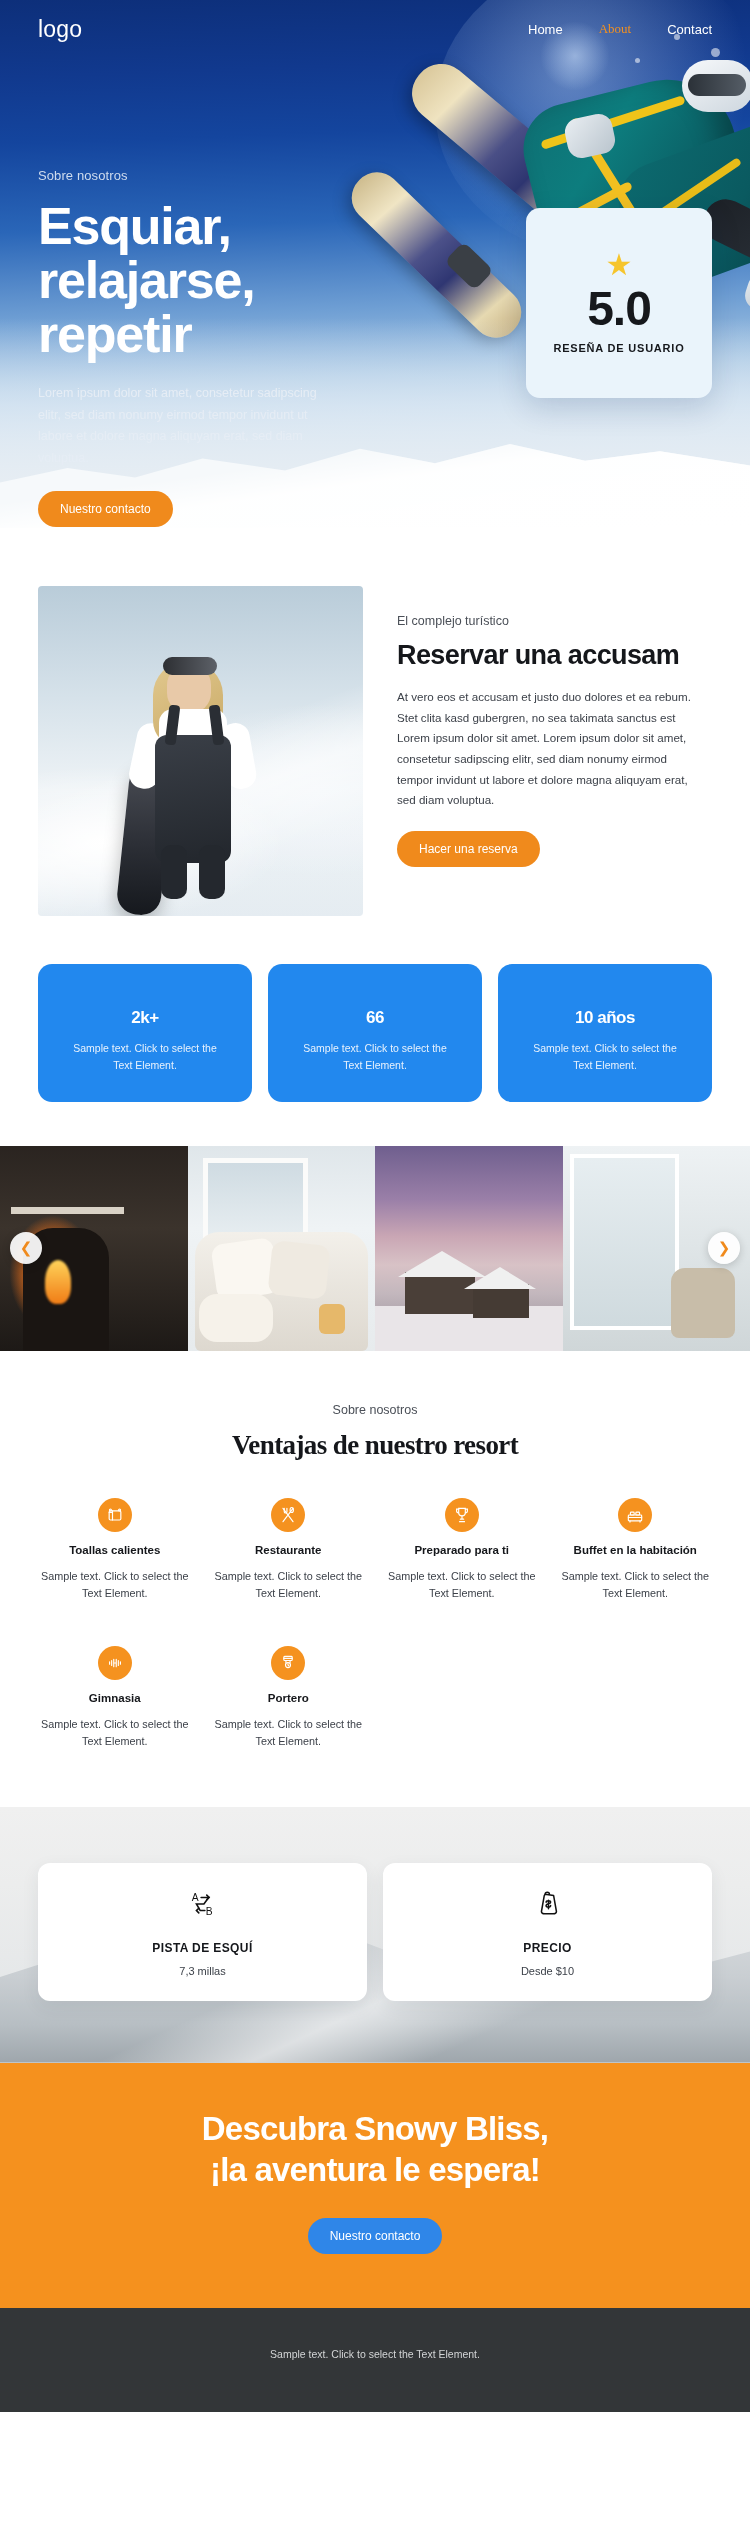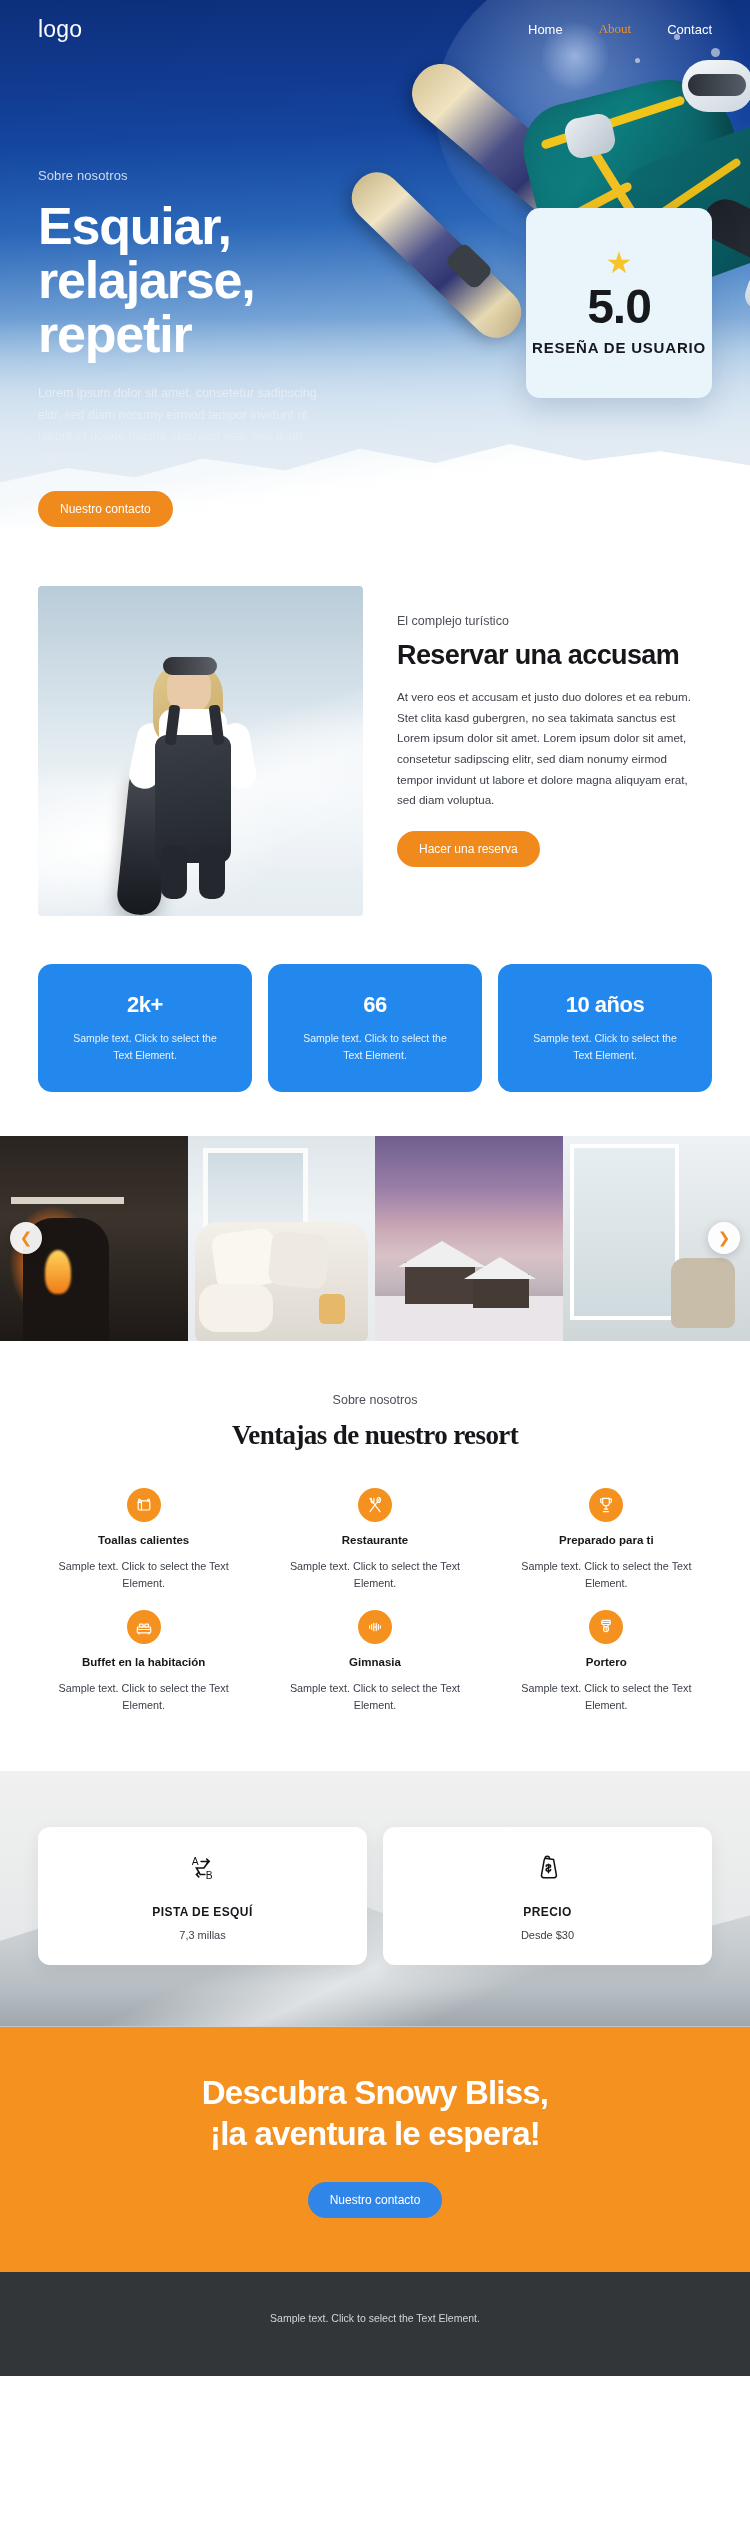--- a/index.html
+++ b/index.html
@@ -142,21 +142,21 @@
 
   .rating-card {
     position:absolute; right:38px; top:208px; z-index:6;
     width:186px; height:190px; background:#eaf4fb; border-radius:14px;
     display:flex; flex-direction:column; align-items:center; justify-content:center;
     box-shadow:0 10px 30px rgba(12,40,90,.16);
   }
   .star { font-size:30px; color:#f6c52c; line-height:1; margin-bottom:4px; }
   .rating-num { font-size:48px; font-weight:700; color:#16181c; letter-spacing:-1px; line-height:1.05; }
   .rating-label {
-    font-size:15px; font-weight:700; color:#16181c; letter-spacing:.8px;
+    font-size:11px; font-weight:700; color:#16181c; letter-spacing:.8px;
     text-align:center; margin-top:6px; line-height:1.35;
   }
 
   
   .booking {
     display:flex; gap:34px; padding:58px 38px 0; align-items:flex-start;
   }
   .booking-photo {
     width:325px; height:330px; border-radius:4px; flex:0 0 325px;
     position:relative; overflow:hidden;
@@ -220,21 +220,21 @@
   }
   .body-text { font-size:11.6px; line-height:1.78; color:#3c4149; margin-bottom:20px; max-width:300px; }
 
   
   .stats { display:flex; gap:16px; padding:48px 38px 0; }
   .stat {
     flex:1; background:#2288ee; border-radius:14px; color:#fff;
     padding:28px 18px; text-align:center; min-height:120px;
     display:flex; flex-direction:column; align-items:center; justify-content:center;
   }
-  .stat-num { font-size:22px; font-weight:700; letter-spacing:-.5px; margin-bottom:12px; }
+  .stat-num { font-size:17px; font-weight:700; letter-spacing:-.5px; margin-bottom:12px;margin-top:16px; }
   .stat-txt { font-size:10.5px; line-height:1.6; color:#e8f2fd; max-width:150px; }
 
   
   .gallery { display:flex; margin-top:44px; height:205px; position:relative; }
   .g-cell { flex:1; position:relative; overflow:hidden; }
   .g1 {
     background:
       radial-gradient(ellipse 60px 80px at 28% 62%, #ffb23a 0%, #d4661a 40%, rgba(212,102,26,0) 72%),
       linear-gradient(180deg,#2a2420 0%,#3b332c 40%,#1d1916 100%);
   }
@@ -286,21 +286,21 @@
     color:#f08a1c; font-size:15px; cursor:pointer; z-index:4;
     box-shadow:0 2px 8px rgba(0,0,0,.18);
   }
   .g-prev { left:10px; }
   .g-next { right:10px; }
 
   
   .adv { padding:52px 38px 56px; text-align:center; }
   .adv .kicker { margin-bottom:12px; }
   .adv .h2 { max-width:330px; margin:0 auto 36px; line-height:1.22;font-family:Liberation Serif, serif; }
-  .features { display:grid; grid-template-columns:1fr 1fr 1fr; gap:18px 20px; }
+  .features { display:grid; grid-template-columns:1fr 1fr 1fr 1fr; gap:44px 20px; }
   .feature { text-align:center; }
   .f-icon {
     width:34px; height:34px; border-radius:50%; background:#f5921f;
     display:flex; align-items:center; justify-content:center; margin:0 auto 12px;
   }
   .f-icon svg { width:20px; height:20px; }
   .f-title { font-size:11.5px; font-weight:700; color:#15171b; margin-bottom:12px; }
   .f-text { font-size:10.8px; color:#3c4149; line-height:1.6; }
 
   
@@ -567,21 +567,21 @@
       </div>
 
 
       <div class="icard">
         <svg viewBox="0 0 32 32" fill="none" stroke="#111" stroke-width="1.6" stroke-linecap="round" stroke-linejoin="round">
           <path d="M13 5.5l9 1.5 3 17c0 1.5-1.5 2.5-3.5 2.5h-9c-2 0-3.5-1-3.5-2.5l3-17z"></path>
           <path d="M13 5.5c0-1.2 1-2 2.2-2s2.3.8 2.3 2"></path>
           <path d="M16.5 12v9M14 14c0-1 1.1-1.6 2.4-1.6s2.4.7 2.4 1.6-1 1.4-2.4 1.7-2.5.8-2.5 1.9 1.1 1.7 2.5 1.7 2.4-.7 2.4-1.7"></path>
         </svg>
         <div class="icard-title">PRECIO</div>
-        <div class="icard-val">Desde $30</div>
+        <div class="icard-val">Desde $10</div>
       </div>
 
     </div>
   </section>
 
   <section class="cta">
     <h2 class="cta-title">
       <span>Descubra Snowy Bliss,</span><br>
       <span>¡la aventura le espera!</span>
     </h2>

